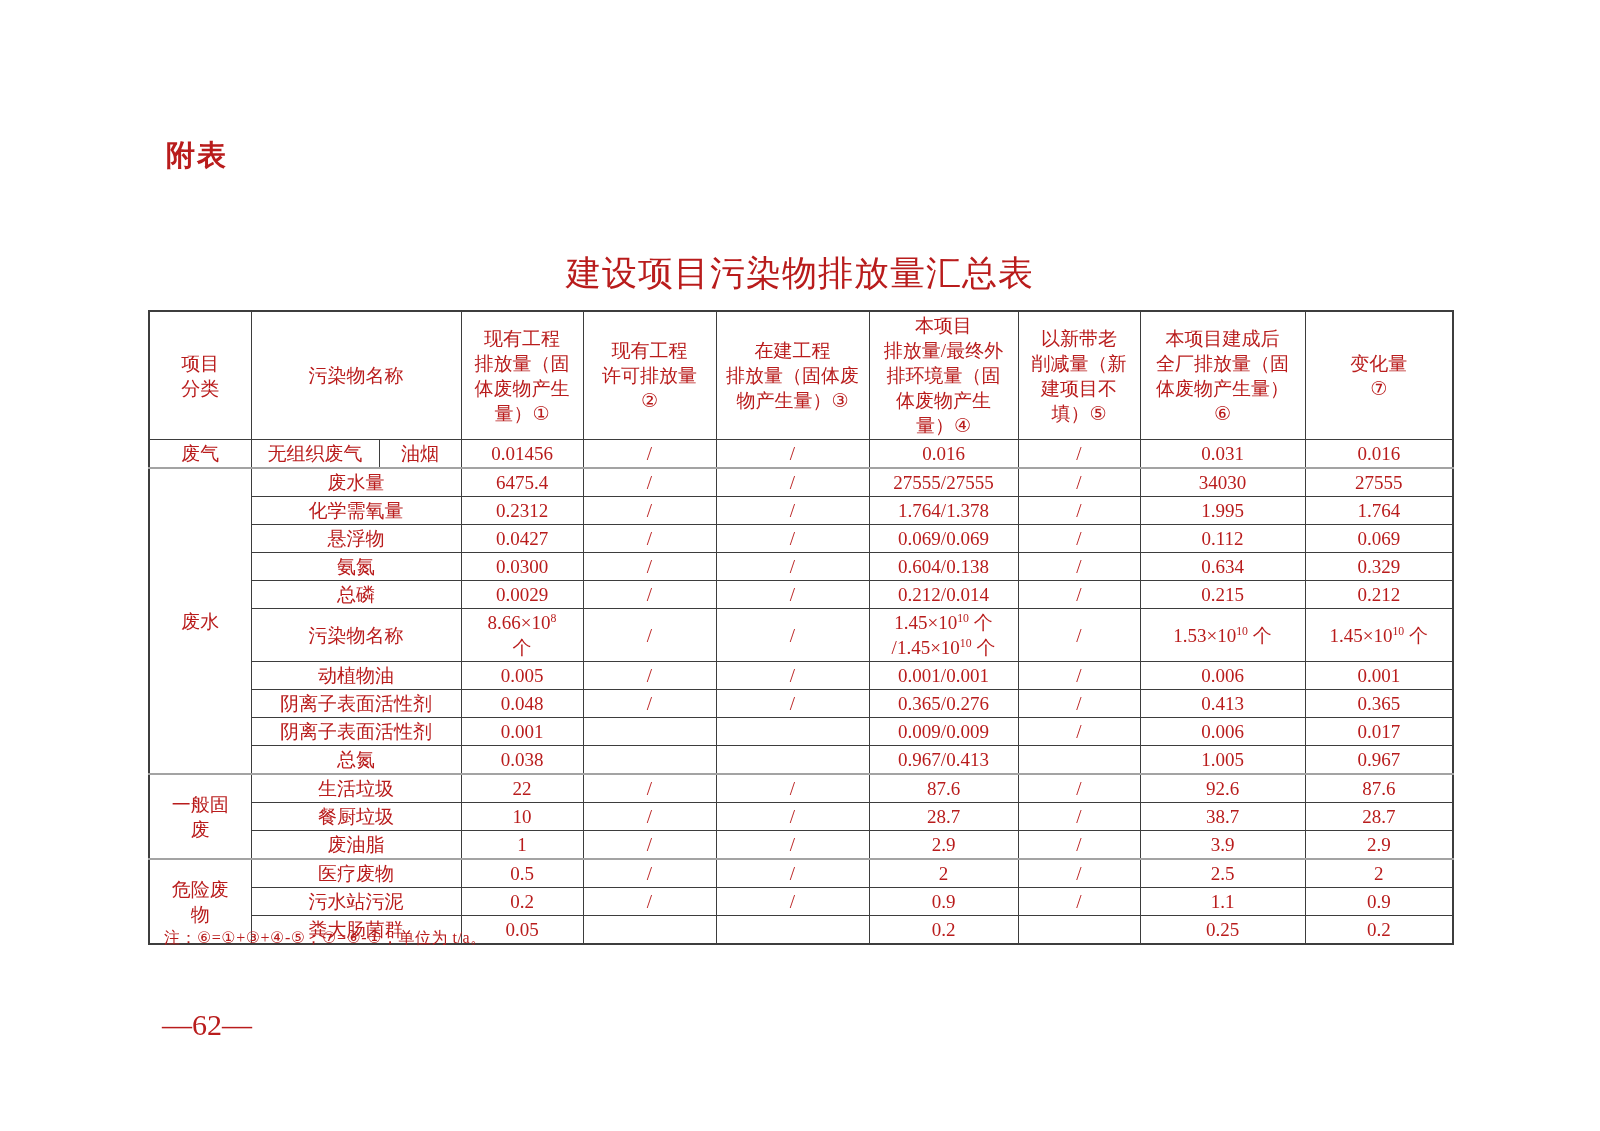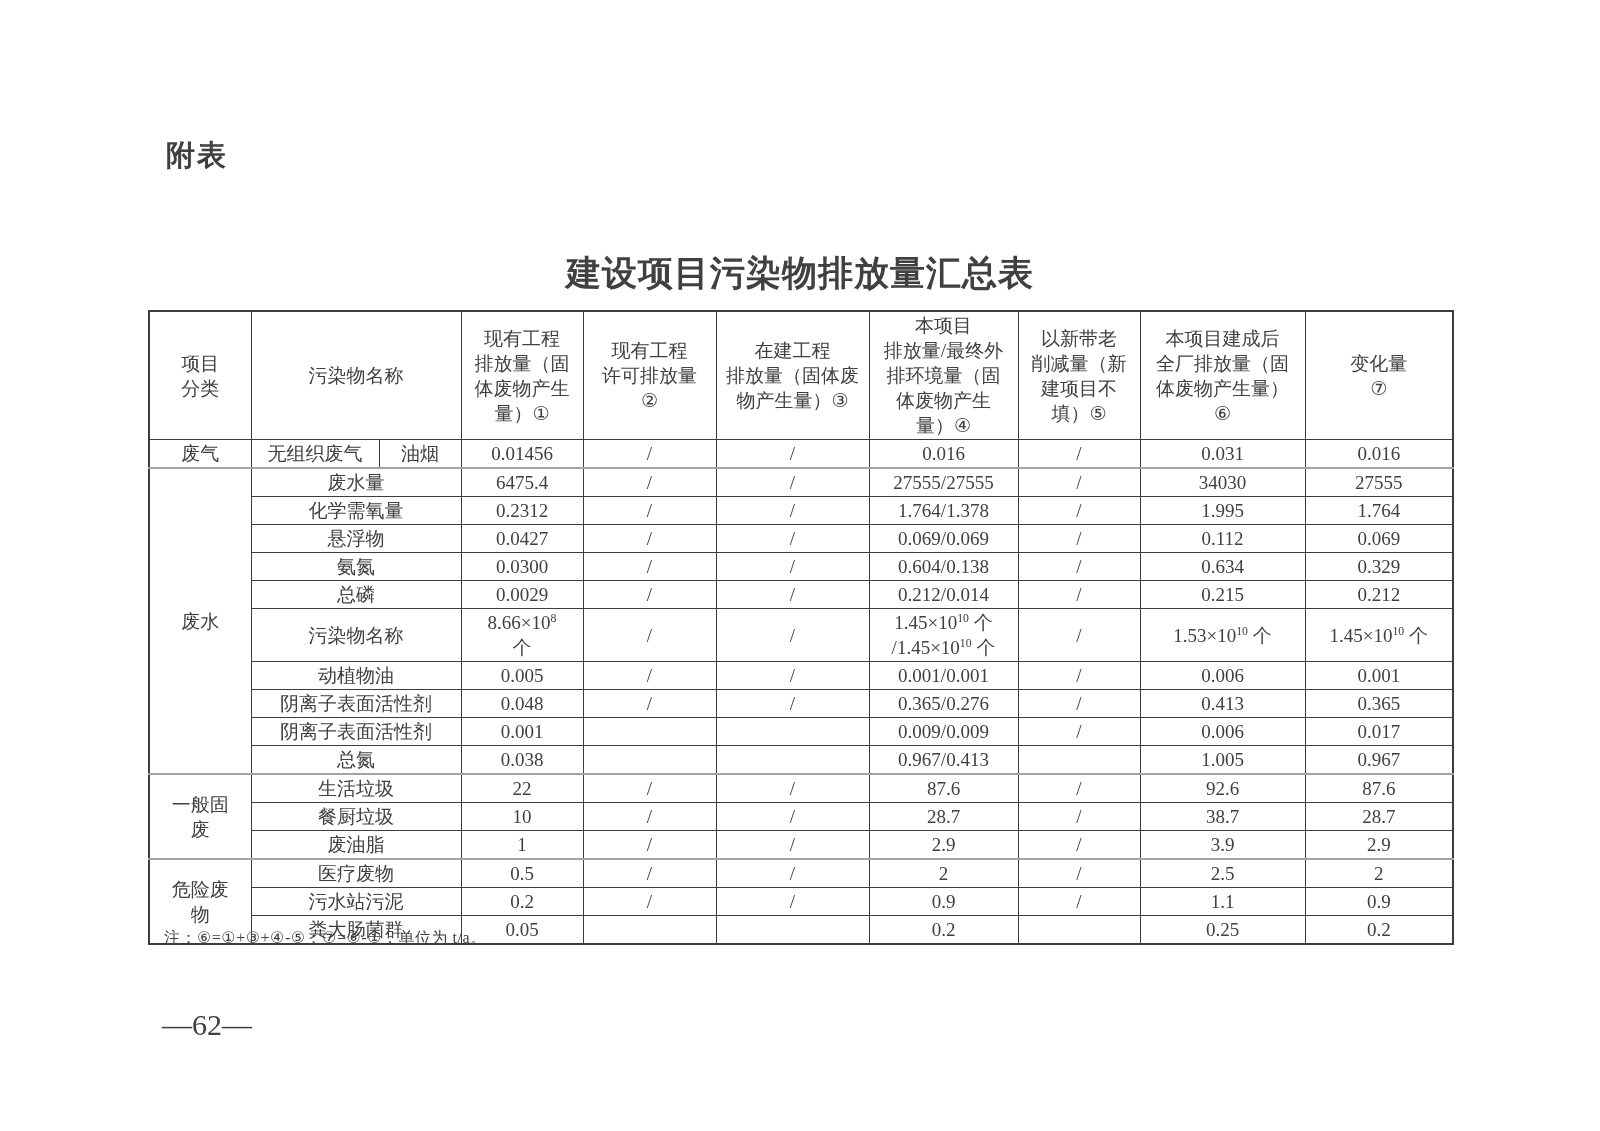--- a/index.html
+++ b/index.html
@@ -3,42 +3,42 @@
 <meta charset="utf-8">
 <style>
   * { margin: 0; padding: 0; box-sizing: border-box; }
   html, body { background: #e8e8e8; }
   .page {
     position: relative;
     width: 1600px;
     height: 1131px;
     margin: 0 auto;
     background: #ffffff;
-    color: #404040;
+    color: #b91c1c;
     font-family: "Liberation Serif", "DejaVu Serif", "DejaVu Sans", serif;
     overflow: hidden;
   }
   .appendix {
     position: absolute;
     left: 166px;
     top: 136px;
     font-family: "Liberation Sans", "DejaVu Sans", sans-serif;
     font-weight: 700;
     font-size: 29px;
     letter-spacing: 2px;
     white-space: pre-line;
   }
   .doc-title {
     position: absolute;
     left: 148px;
     top: 250px;
     width: 1304px;
     text-align: center;
     font-family: "Liberation Sans", "DejaVu Sans", sans-serif;
-    font-weight: 700;
+    font-weight: 400;
     font-size: 35px;
     letter-spacing: 1px;
     white-space: pre-line;
   }
   table.summary {
     position: absolute;
     left: 148px;
     top: 310px;
     width: 1304px;
     border-collapse: collapse;

